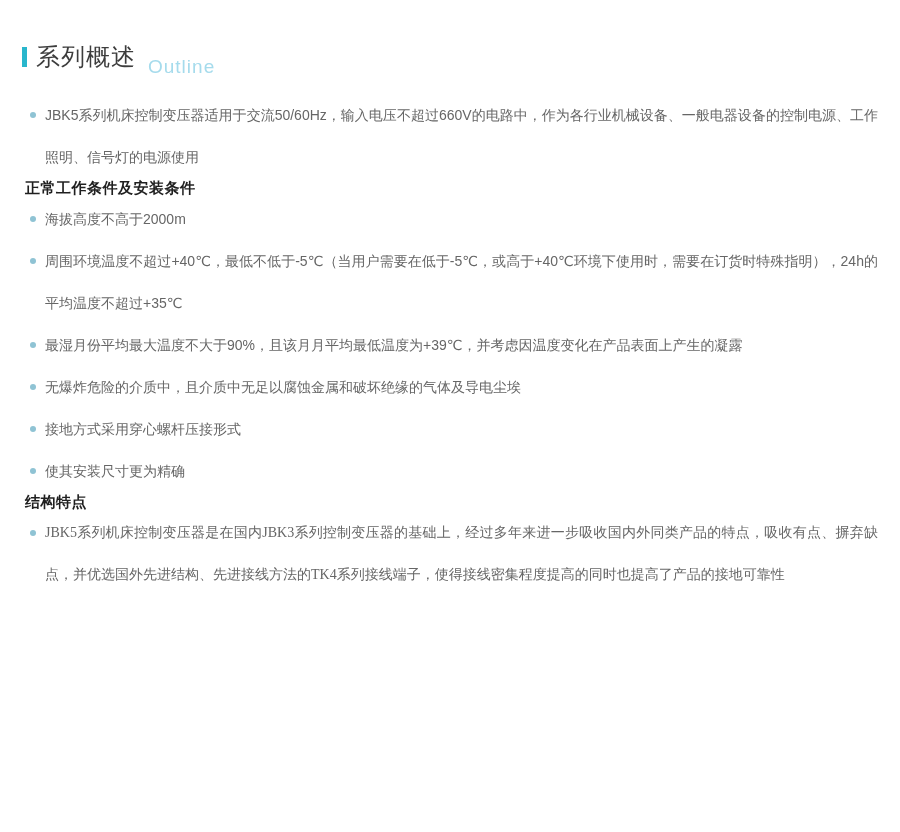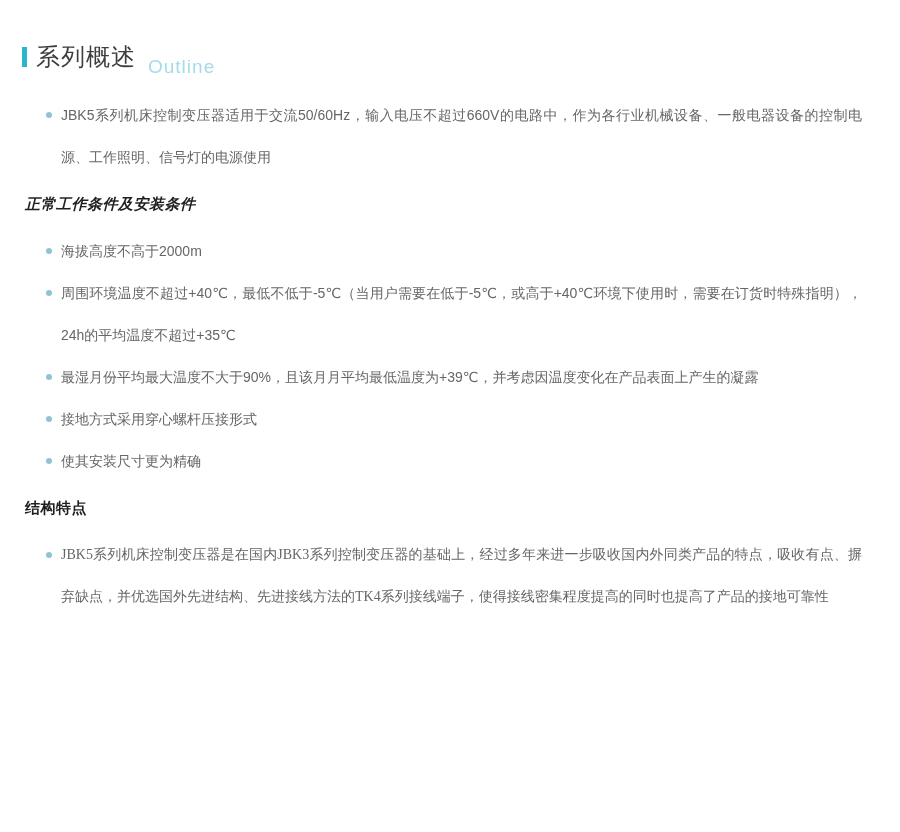--- a/index.html
+++ b/index.html
@@ -40,21 +40,21 @@
   .hdr .title-en{
     font-size:19px;
     color:var(--en);
     margin-left:12px;
     letter-spacing:1px;
     margin-top:20px;
   }
   
   ul.bullets{
     list-style:none;
-    margin:16px;
+    margin:0;
     padding:0 22px 0 30px;
   }
   ul.bullets li{
     position:relative;
     padding-left:15px;
     font-size:14px;
     line-height:42px;
     color:var(--text);
     text-align:justify;
   }
@@ -70,21 +70,21 @@
   
   h3.sec{
     margin:0;
     padding:0 0 0 25px;
     font-size:15px;
     font-weight:bold;
     color:var(--heading);
     line-height:20px;
     letter-spacing:0.5px;
   }
-  .mt-conditions-h{margin-top:23px;font-style:italic;}
+  .mt-conditions-h{margin-top:23px;}
   .mt-conditions-l{margin-top:23px;}
   .mt-features-h{margin-top:30px;}
   .mt-features-l{margin-top:24px;font-family:Liberation Serif, serif;}
 </style>
 </head>
 <body>
 
 <div class="page">
 
   <div class="hdr">
@@ -110,20 +110,24 @@
     <li>
       <span class="dot"></span>
       <span>周围环境温度不超过+40℃，最低不低于-5℃（当用户需要在低于-5℃，或高于+40℃环境下使用时，需要在订货时特殊指明），24h的平均温度不超过+35℃</span>
     </li>
     <li>
       <span class="dot"></span>
       <span>最湿月份平均最大温度不大于90%，且该月月平均最低温度为+39℃，并考虑因温度变化在产品表面上产生的凝露</span>
     </li>
     <li>
       <span class="dot"></span>
+      <span>无爆炸危险的介质中，且介质中无足以腐蚀金属和破坏绝缘的气体及导电尘埃</span>
+    </li>
+    <li>
+      <span class="dot"></span>
       <span>接地方式采用穿心螺杆压接形式</span>
     </li>
     <li>
       <span class="dot"></span>
       <span>使其安装尺寸更为精确</span>
     </li>
   </ul>
 
   <h3 class="sec mt-features-h">结构特点</h3>
 

